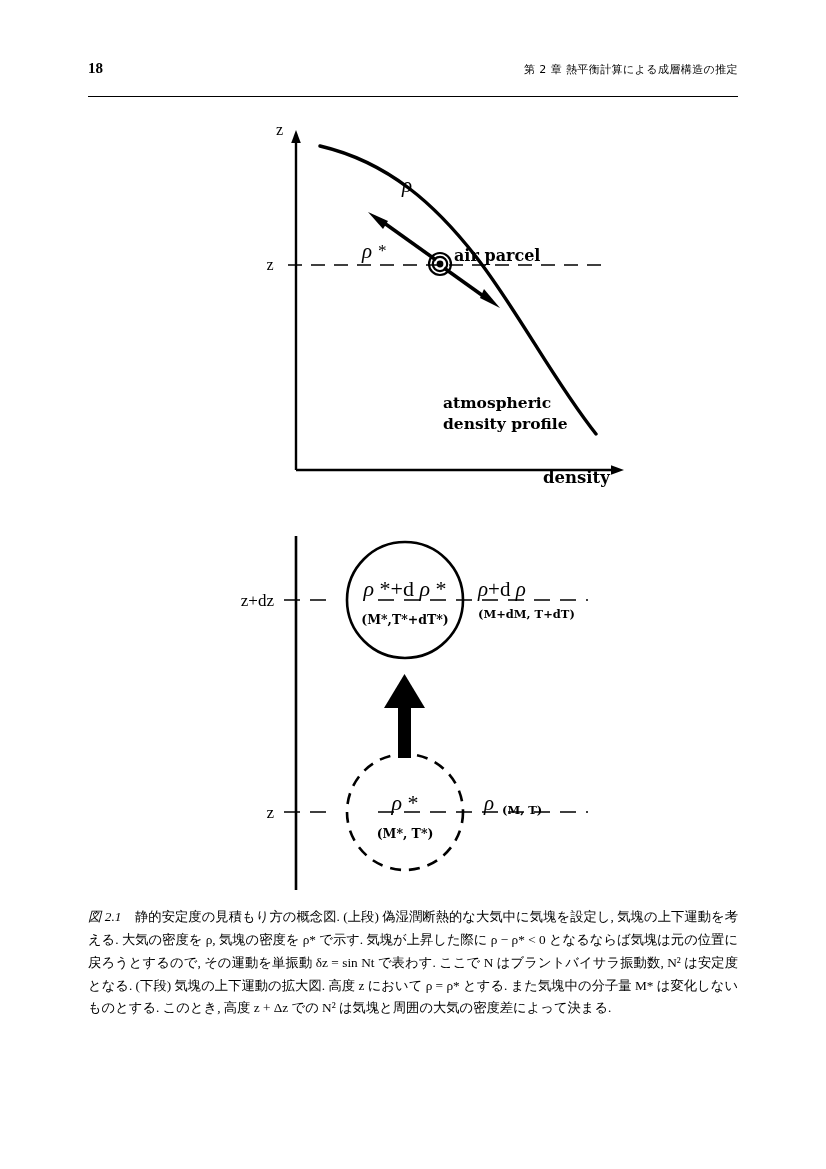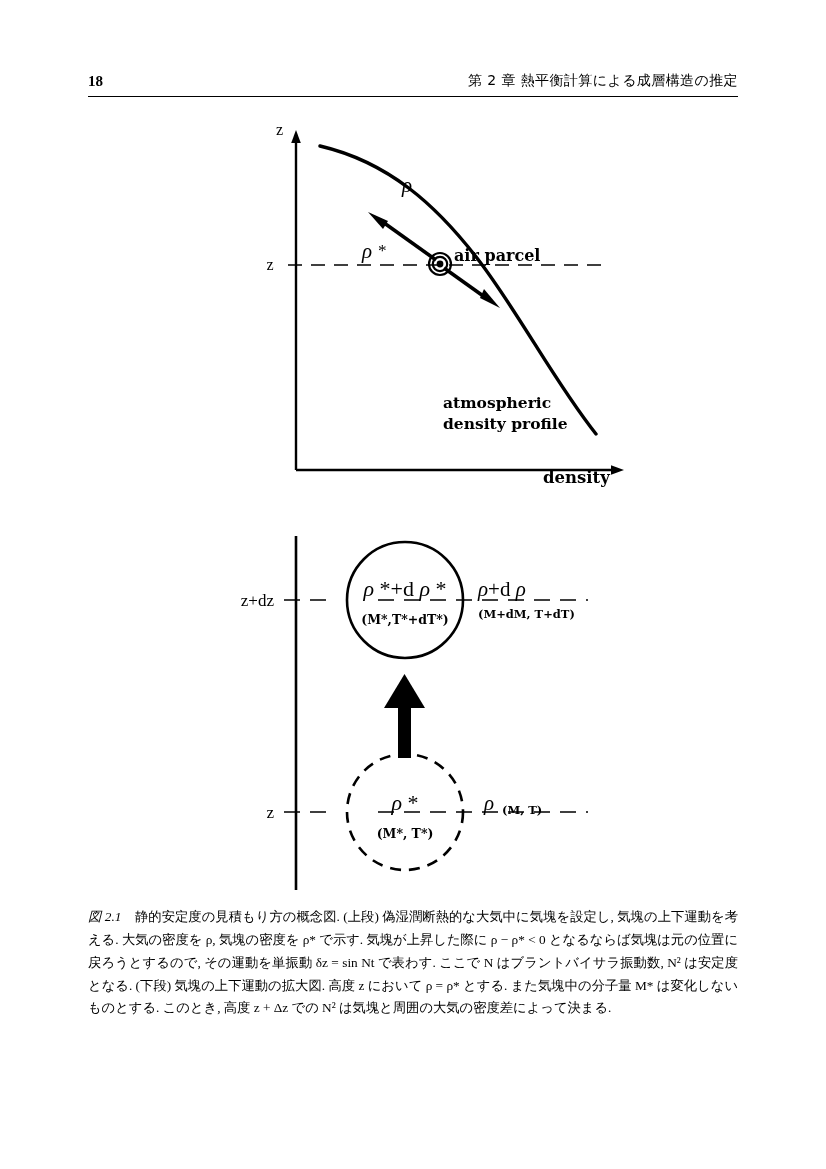--- a/index.html
+++ b/index.html
@@ -13,34 +13,34 @@
     position: relative;
     font-family: "Liberation Serif", serif;
     color: #000000;
     overflow: hidden;
   }
 
   
   .page-header {
     position: absolute;
     left: 88px;
-    top: 72px;
+    top: 60px;
     width: 650px;
     display: flex;
     align-items: flex-end;
     justify-content: space-between;
   }
   .page-number {
     font-family: "Liberation Serif", serif;
     font-size: 15px;
     font-weight: bold;
   }
   .chapter-title {
     font-family: "DejaVu Sans", sans-serif;
-    font-size: 14px;
+    font-size: 11px;
     letter-spacing: 0.4px;
   }
   .header-rule {
     position: absolute;
     left: 88px;
     top: 96px;
     width: 650px;
     height: 1px;
     background: #000;
   }

